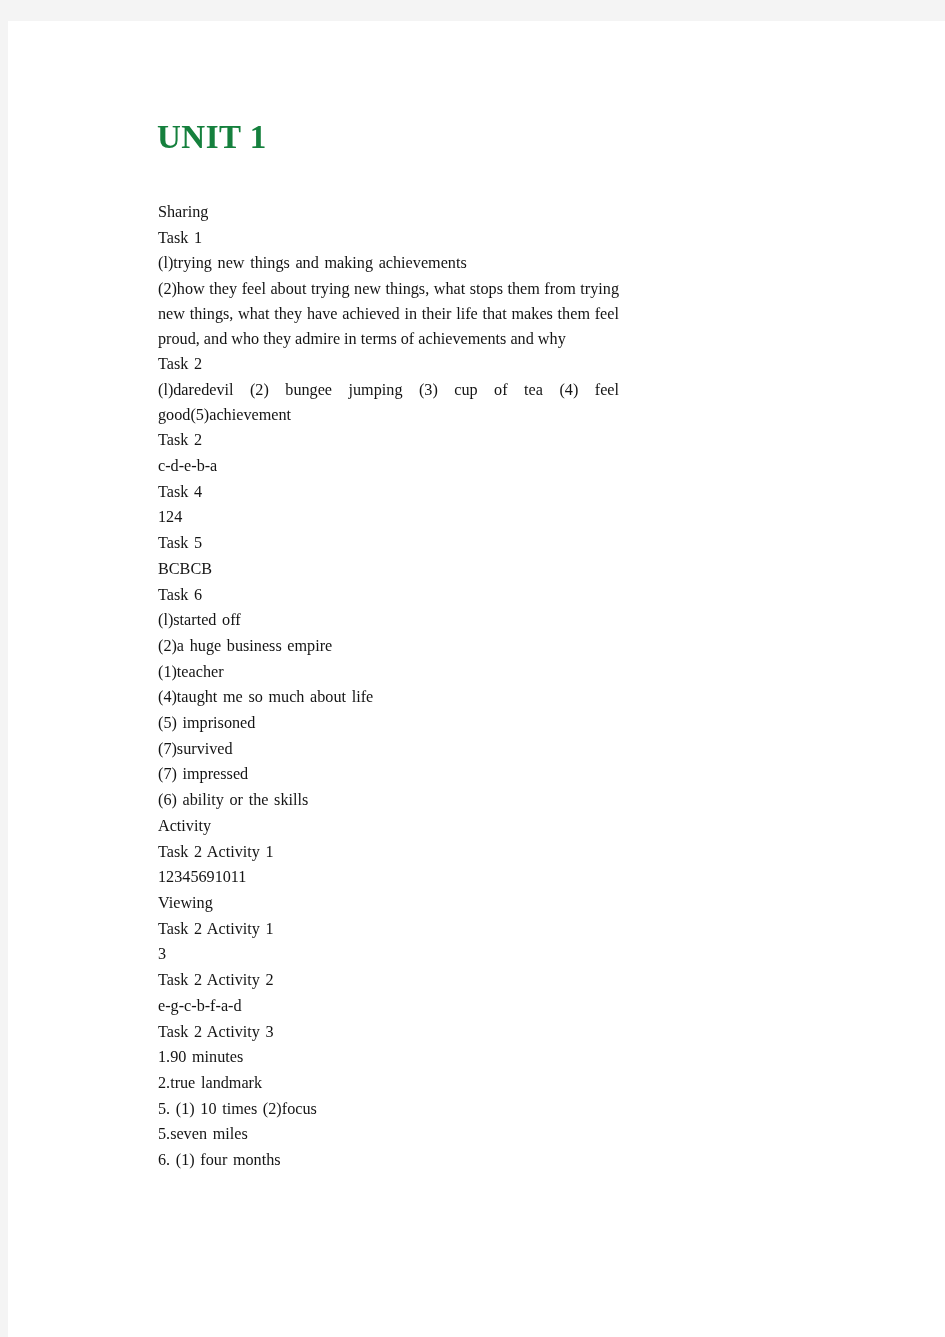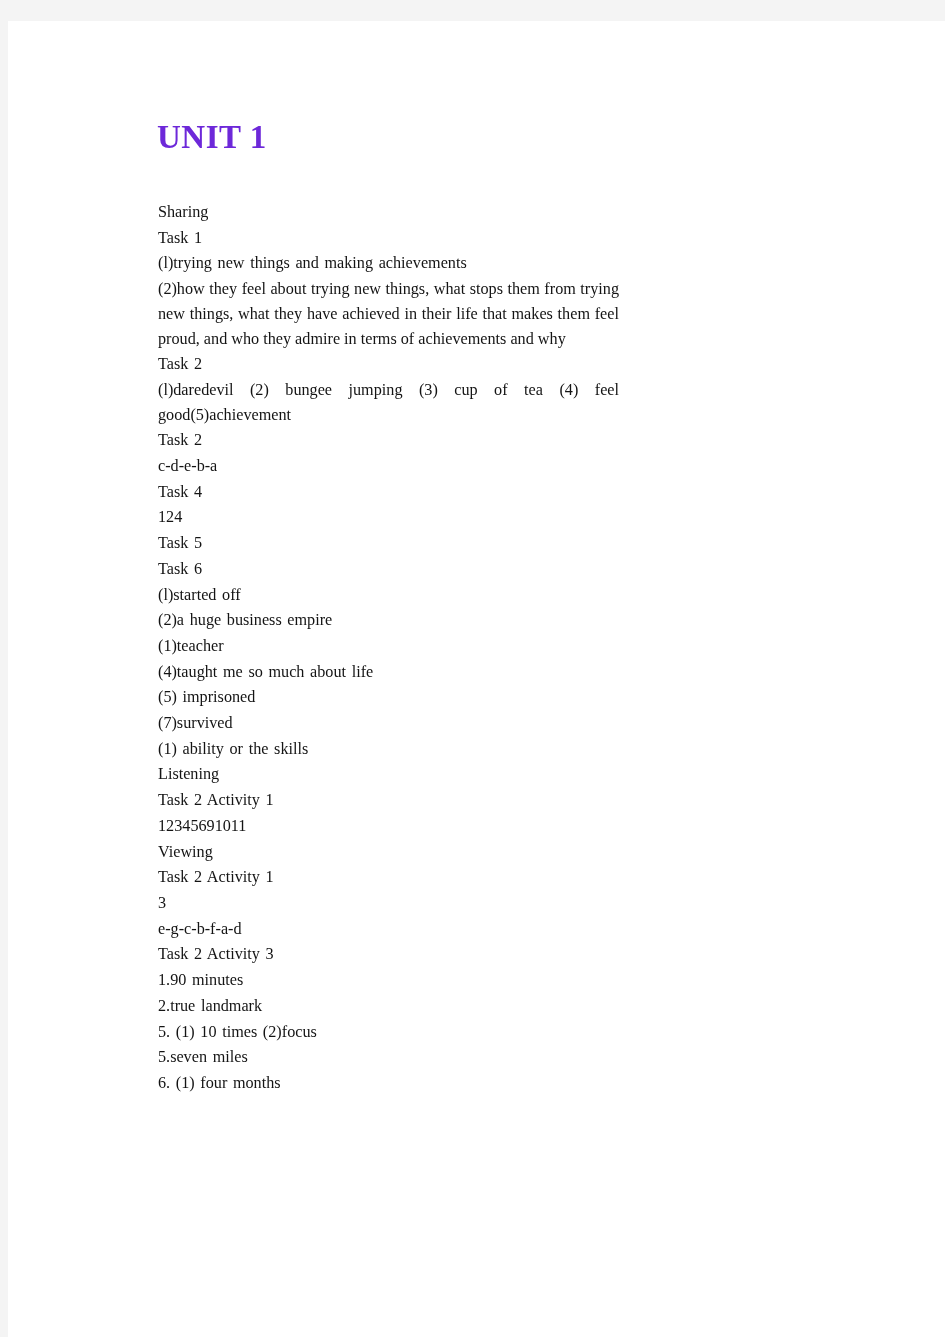--- a/index.html
+++ b/index.html
@@ -32,21 +32,21 @@
   .page-body {
     position: absolute;
     left: 149px;
     top: 0;
     width: 463px;
   }
   .doc-title {
     font-size: 33px;
     font-weight: bold;
     letter-spacing: 0.5px;
-    color: #6d28d9;
+    color: #15803d;
     margin: 0;
     padding: 0;
     position: absolute;
     top: 98px;
     left: 0;
     white-space: pre;
     line-height: 1.15;
   }
   .answer-lines {
     position: absolute;
@@ -84,34 +84,37 @@
         <p class="doc-line">Task 1</p>
         <p class="doc-line">(l)trying new things and making achievements</p>
         <p class="doc-line justified">(2)how they feel about trying new things, what stops them from trying new things, what they have achieved in their life that makes them feel proud, and who they admire in terms of achievements and why</p>
         <p class="doc-line">Task 2</p>
         <p class="doc-line justified">(l)daredevil (2) bungee jumping (3) cup of tea (4) feel good(5)achievement</p>
         <p class="doc-line">Task 2</p>
         <p class="doc-line">c-d-e-b-a</p>
         <p class="doc-line">Task 4</p>
         <p class="doc-line">124</p>
         <p class="doc-line">Task 5</p>
+        <p class="doc-line">BCBCB</p>
         <p class="doc-line">Task 6</p>
         <p class="doc-line">(l)started off</p>
         <p class="doc-line">(2)a huge business empire</p>
         <p class="doc-line">(1)teacher</p>
         <p class="doc-line">(4)taught me so much about life</p>
         <p class="doc-line">(5) imprisoned</p>
         <p class="doc-line">(7)survived</p>
-        <p class="doc-line">(1) ability or the skills</p>
-        <p class="doc-line">Listening</p>
+        <p class="doc-line">(7) impressed</p>
+        <p class="doc-line">(6) ability or the skills</p>
+        <p class="doc-line">Activity</p>
         <p class="doc-line">Task 2 Activity 1</p>
         <p class="doc-line">12345691011</p>
         <p class="doc-line">Viewing</p>
         <p class="doc-line">Task 2 Activity 1</p>
         <p class="doc-line">3</p>
+        <p class="doc-line">Task 2 Activity 2</p>
         <p class="doc-line">e-g-c-b-f-a-d</p>
         <p class="doc-line">Task 2 Activity 3</p>
         <p class="doc-line">1.90 minutes</p>
         <p class="doc-line">2.true landmark</p>
         <p class="doc-line">5. (1) 10 times (2)focus</p>
         <p class="doc-line">5.seven miles</p>
         <p class="doc-line">6. (1) four months</p>
       </div>
 
   </div>

